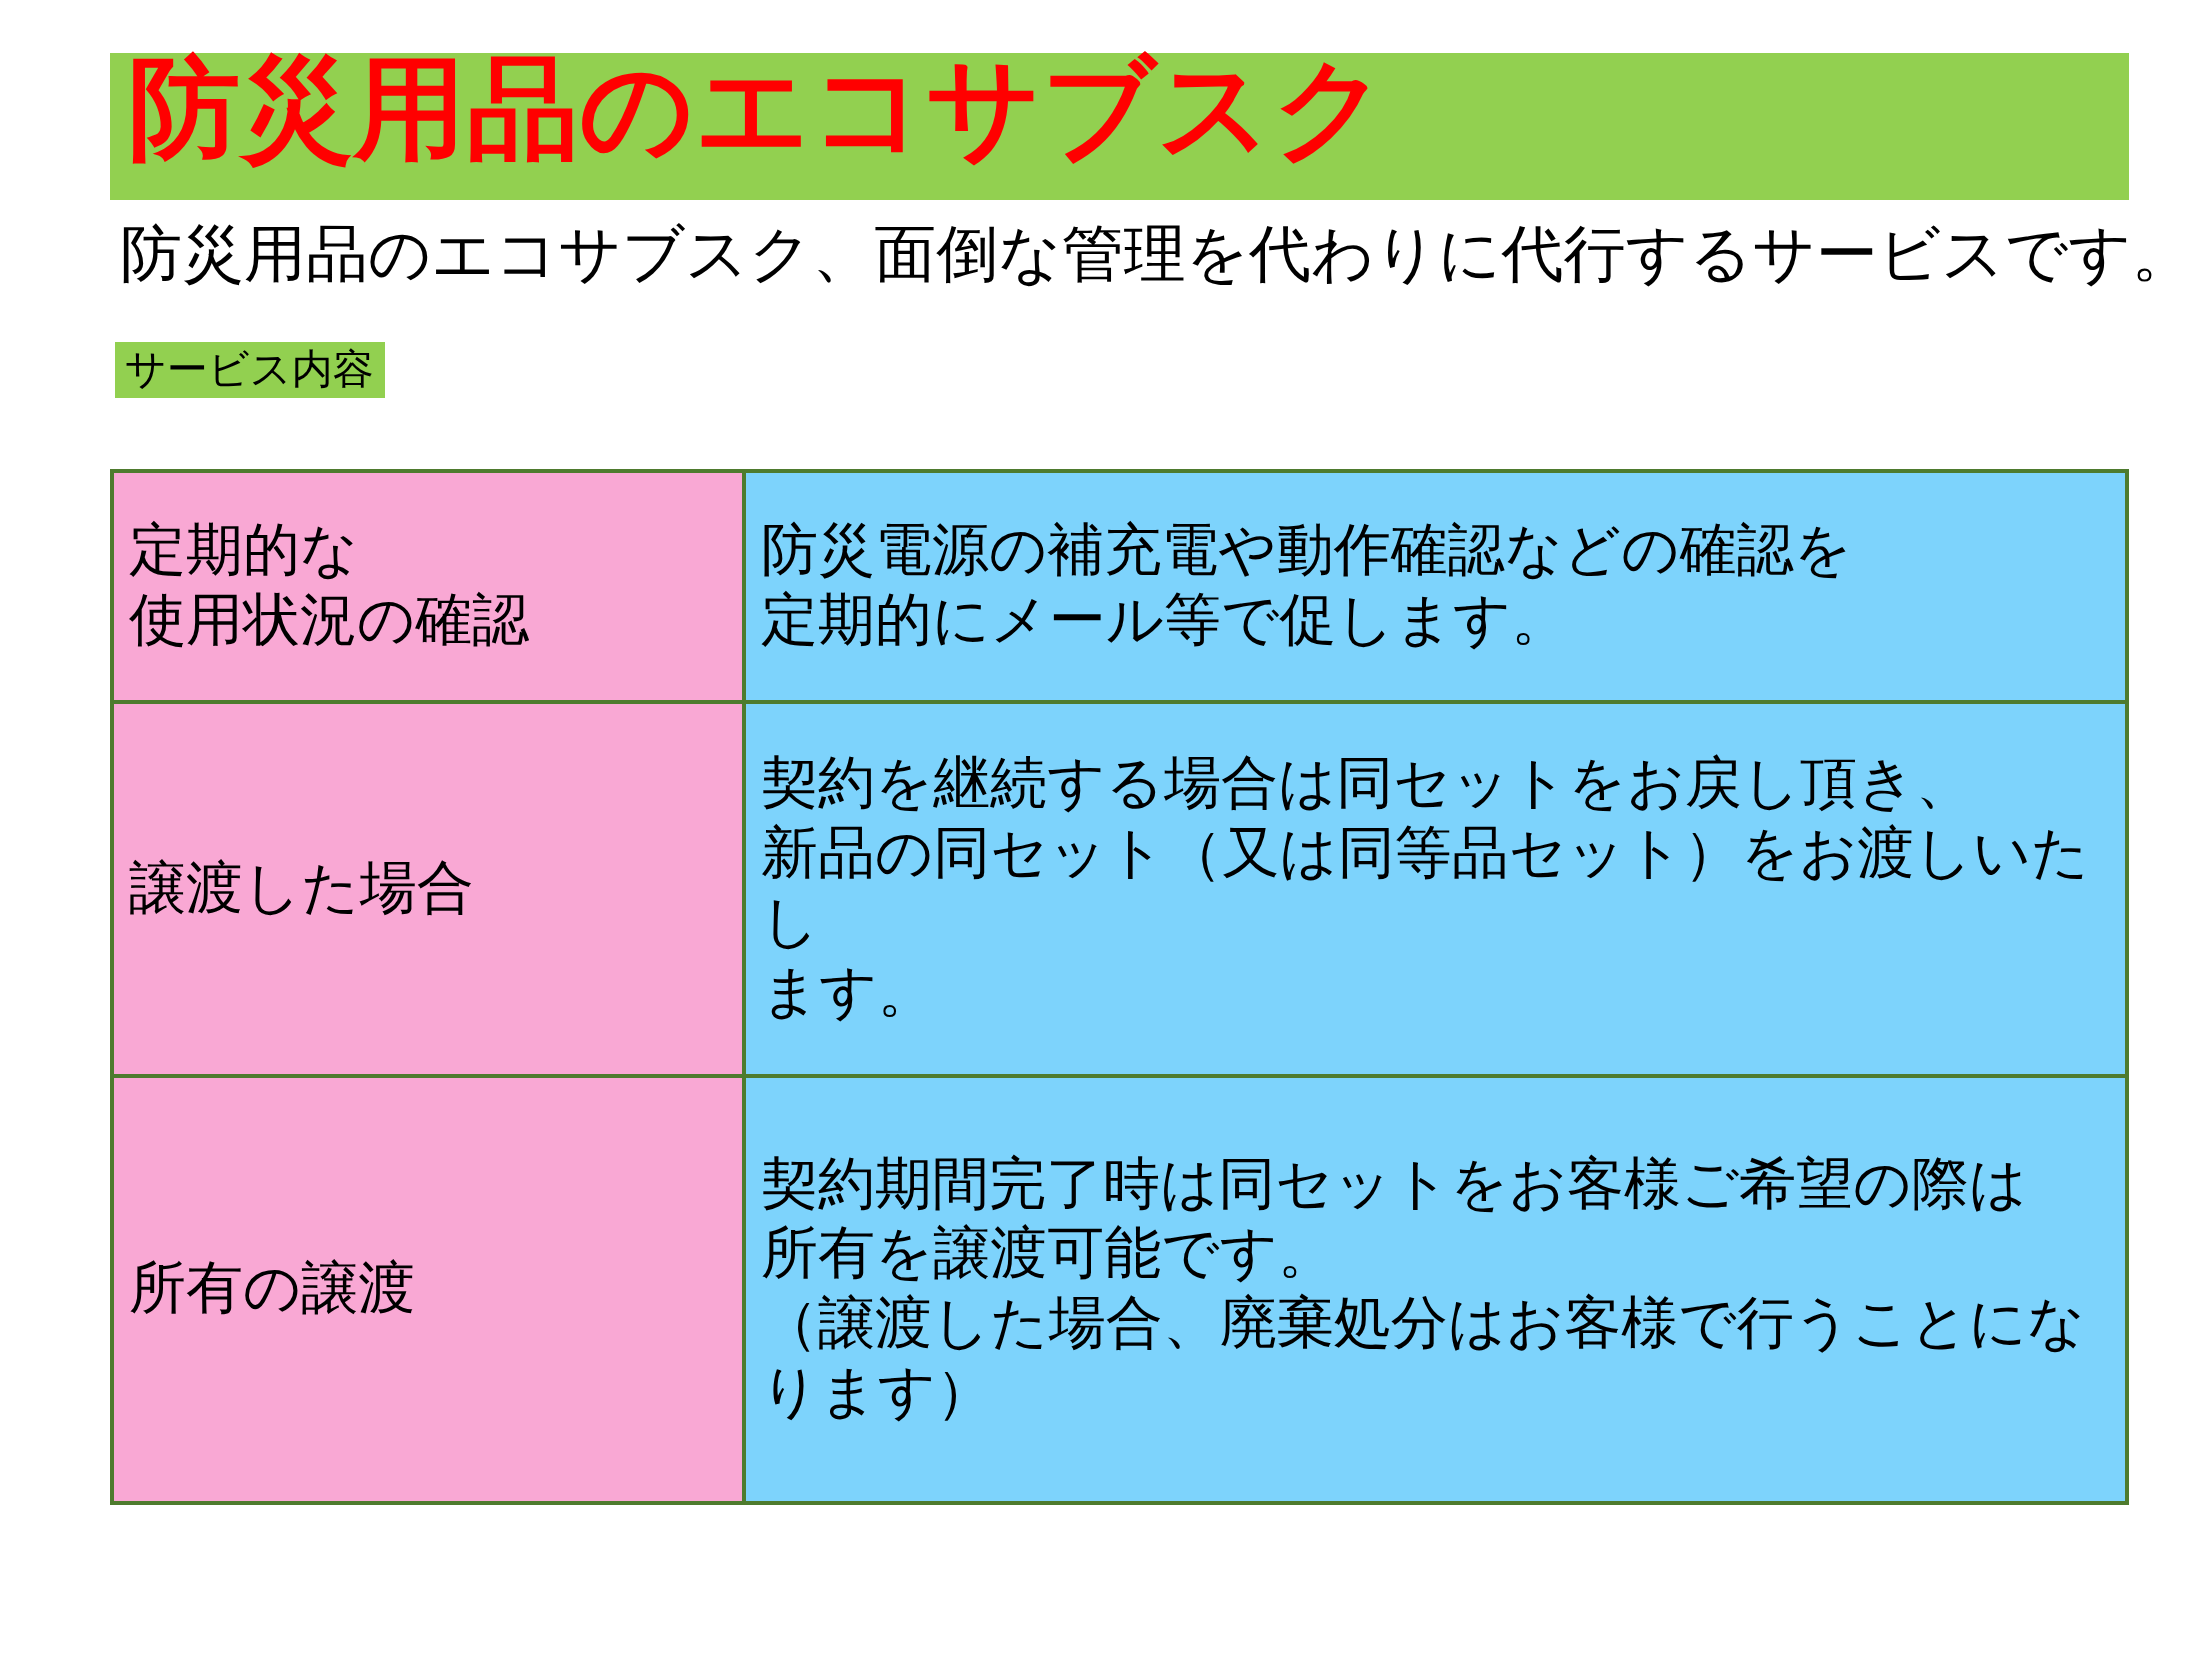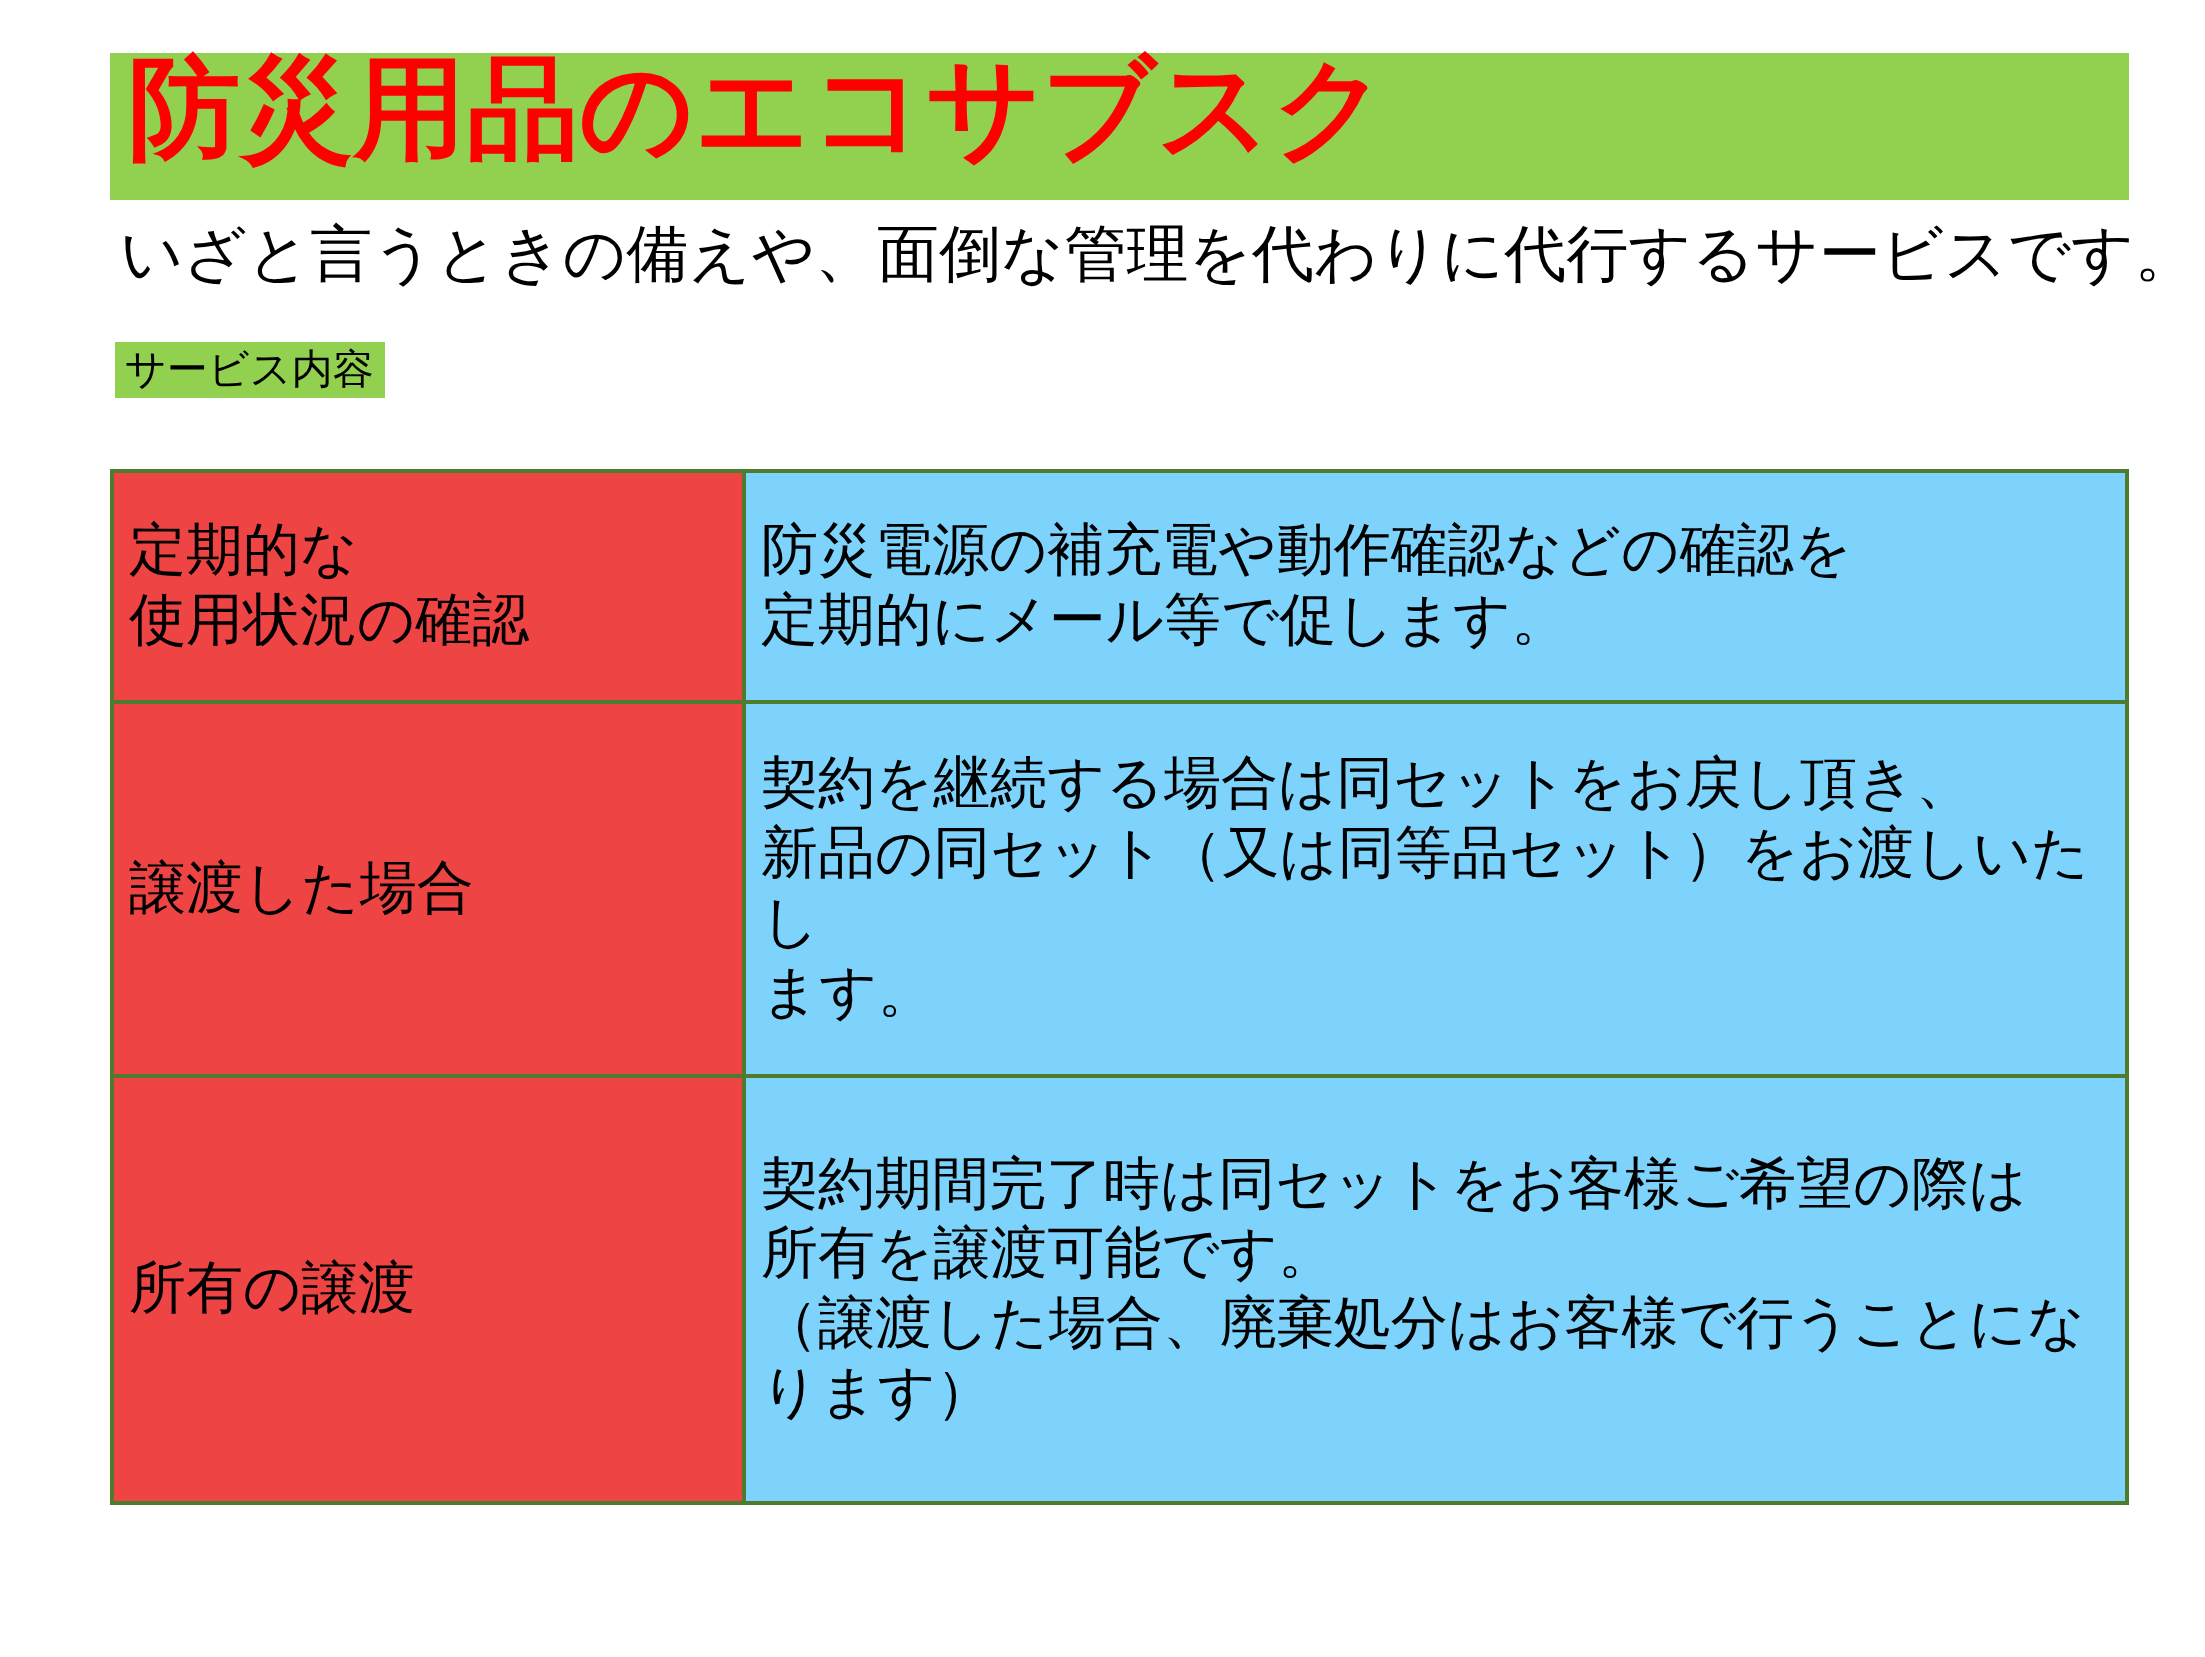--- a/index.html
+++ b/index.html
@@ -82,42 +82,42 @@
   table.service-table td {
     border: 4px solid #4E7B2E;
     vertical-align: middle;
     padding: 11.6px 15px 15px 15px;
     font-size: 57px;
     line-height: 1.22;
     color: #000000;
   }
   td.label-cell {
     width: 598px;
-    background: #ef4444;
+    background: #f9a8d4;
     white-space: pre-line;
   }
   td.desc-cell {
     background: #7dd3fc;
     white-space: pre-line;
   }
   .row-h1 { height: 231px; }
   .row-h2 { height: 231px; }
   .row-h3 { height: 374px; }
   .row-h4 { height: 427px; }
 </style>
 </head>
 <body>
 
 <div class="slide">
 
   <div class="title-band">
     <div class="title-text">防災用品のエコサブスク</div>
   </div>
 
-  <div class="subtitle">いざと言うときの備えや、面倒な管理を代わりに代行するサービスです。</div>
+  <div class="subtitle">防災用品のエコサブスク、面倒な管理を代わりに代行するサービスです。</div>
 
   <div class="section-label">サービス内容</div>
 
   <div class="table-wrap">
     <table class="service-table">
       <tbody>
         <tr class="row-h1">
           <td class="label-cell">定期的な
 使用状況の確認</td>
           <td class="desc-cell">防災電源の補充電や動作確認などの確認を

